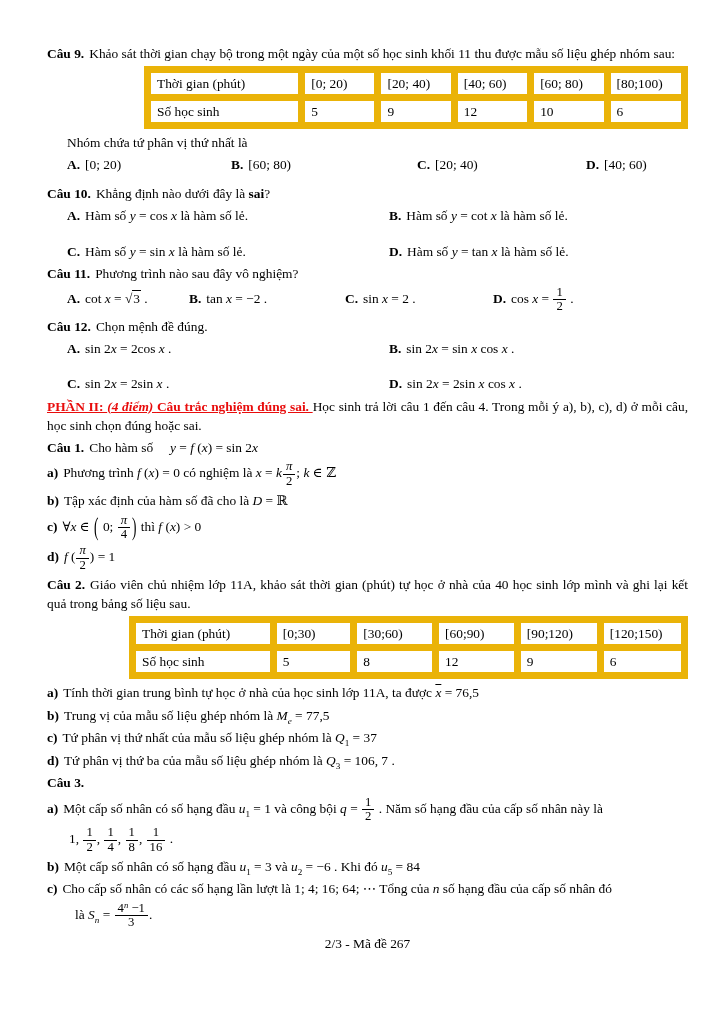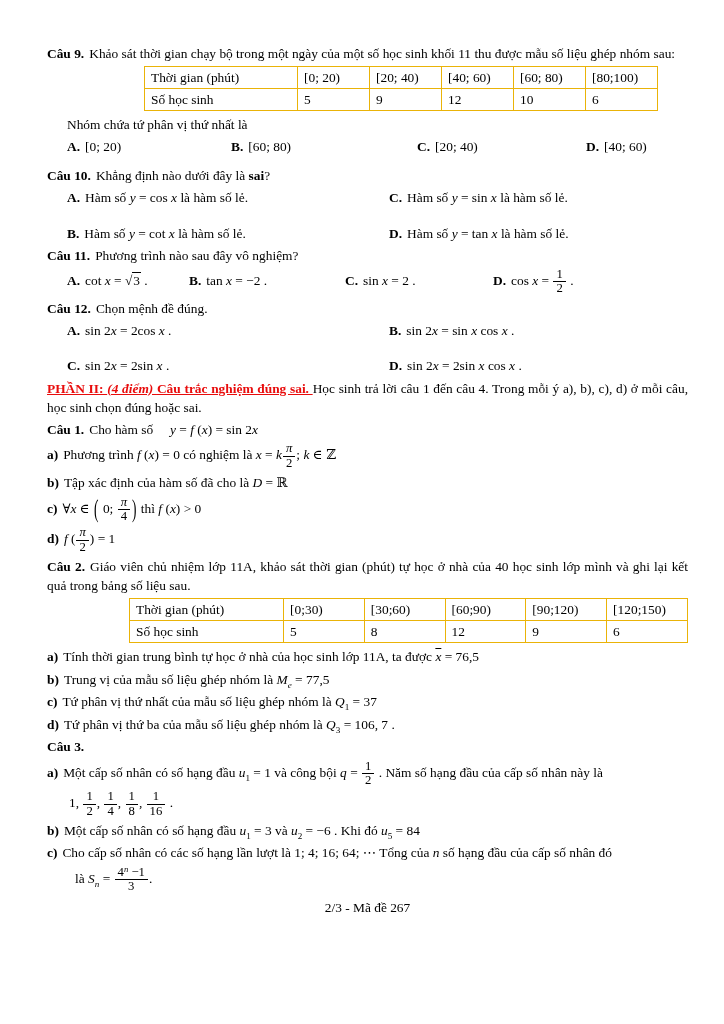--- a/index.html
+++ b/index.html
@@ -17,21 +17,21 @@
   .it{font-style:italic;}
   .ind20{padding-left:20px;}
   .ind22{padding-left:22px;}
   .ind28{padding-left:28px;}
   
   .opt4{display:grid;grid-template-columns:140px 162px 145px auto;padding-left:20px;align-items:baseline;margin-bottom:10px;gap:24px;}
   .opt4b{display:grid;grid-template-columns:122px 156px 148px auto;padding-left:20px;align-items:baseline;margin-bottom:3px;font-family:Liberation Serif, serif;}
   .opt2{display:grid;grid-template-columns:322px auto;padding-left:20px;row-gap:16px;margin-bottom:3px;}
   
   table{border-collapse:collapse;margin:2px 0 4px 97px;}
-  td{border:1px solid #eab308;padding:0 6px;height:21px;font-size:13.4px;}
+  td{border:7px solid #eab308;padding:0 6px;height:21px;font-size:13.4px;}
   .tbl1 td{width:59px;}
   .tbl1 td:first-child{width:140px;}
   .tbl2{margin-left:82px;}
   .tbl2 td{width:68px;text-align:left;}
   .tbl2 td:first-child{width:142px;text-align:left;}
   
   .frac{display:inline-block;vertical-align:middle;text-align:center;line-height:1.05;padding:0 1px;font-size:0.95em;}
   .frac .num{display:block;padding:0 3px;}
   .frac .den{display:block;border-top:1px solid #000;padding:0 3px;}
   sub,sup{font-size:0.68em;line-height:0;}
@@ -76,22 +76,22 @@
       <span><b class="okey">B.</b><span>[60; 80)</span></span>
       <span><b class="okey">C.</b><span>[20; 40)</span></span>
       <span><b class="okey">D.</b><span>[40; 60)</span></span>
     </div>
   </div>
 
   <div>
     <p><b class="qlabel">Câu 10.</b><span><span>Khẳng định nào dưới đây là </span><b>sai</b><span>?</span></span></p>
     <div class="opt2">
       <span><b class="okey">A.</b><span><span>Hàm số </span><span class="mi">y</span><span> = cos </span><span class="mi">x</span><span> là hàm số lẻ.</span></span></span>
+      <span><b class="okey">B.</b><span><span>Hàm số </span><span class="mi">y</span><span> = cot </span><span class="mi">x</span><span>  là hàm số lẻ.</span></span></span>
       <span><b class="okey">C.</b><span><span>Hàm số </span><span class="mi">y</span><span> = sin </span><span class="mi">x</span><span>  là hàm số lẻ.</span></span></span>
-      <span><b class="okey">B.</b><span><span>Hàm số </span><span class="mi">y</span><span> = cot </span><span class="mi">x</span><span>  là hàm số lẻ.</span></span></span>
       <span><b class="okey">D.</b><span><span>Hàm số </span><span class="mi">y</span><span> = tan </span><span class="mi">x</span><span>  là hàm số lẻ.</span></span></span>
     </div>
   </div>
 
   <div>
     <p><b class="qlabel">Câu 11.</b><span>Phương trình nào sau đây vô nghiệm?</span></p>
     <div class="opt4b">
       <span><b class="okey">A.</b><span><span>cot </span><span class="mi">x</span><span> = </span><span class="sqrt"><span class="rsym">√</span><span class="rad"><span>3</span></span></span><span> .</span></span></span>
       <span><b class="okey">B.</b><span><span>tan </span><span class="mi">x</span><span> = −2 .</span></span></span>
       <span><b class="okey">C.</b><span><span>sin </span><span class="mi">x</span><span> = 2 .</span></span></span>

